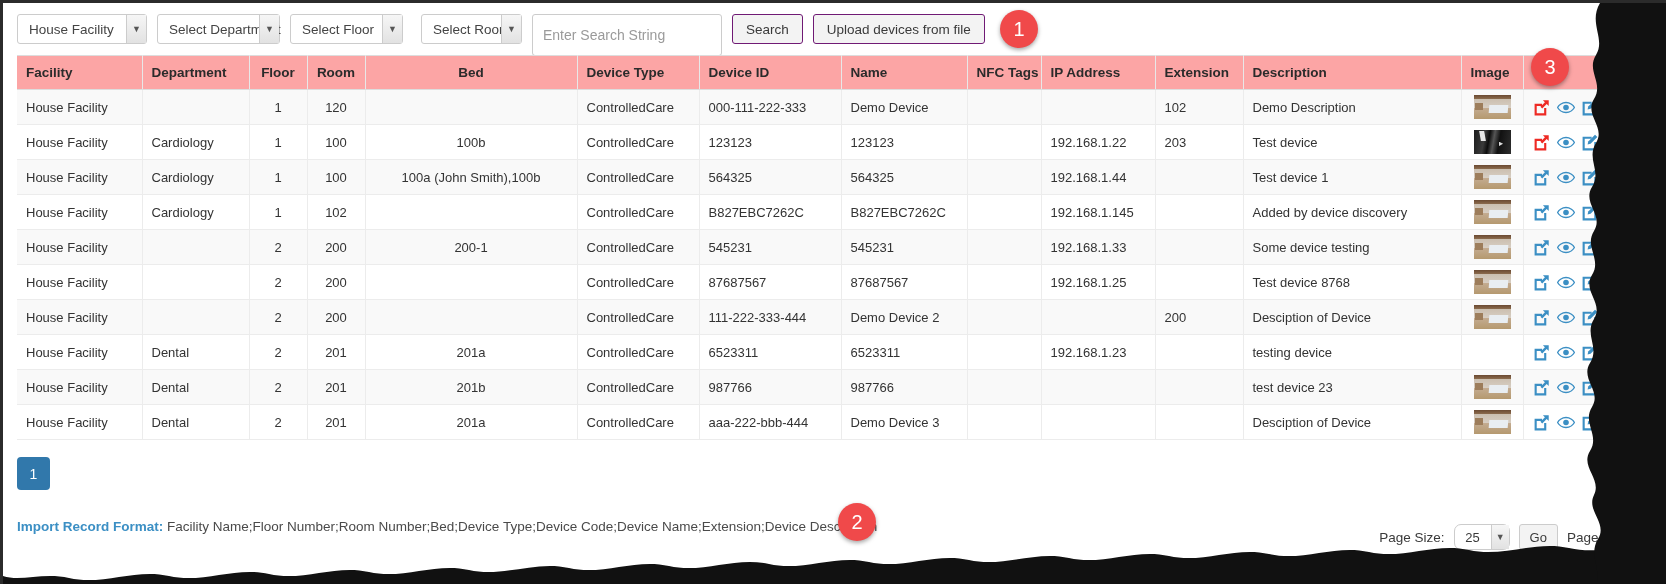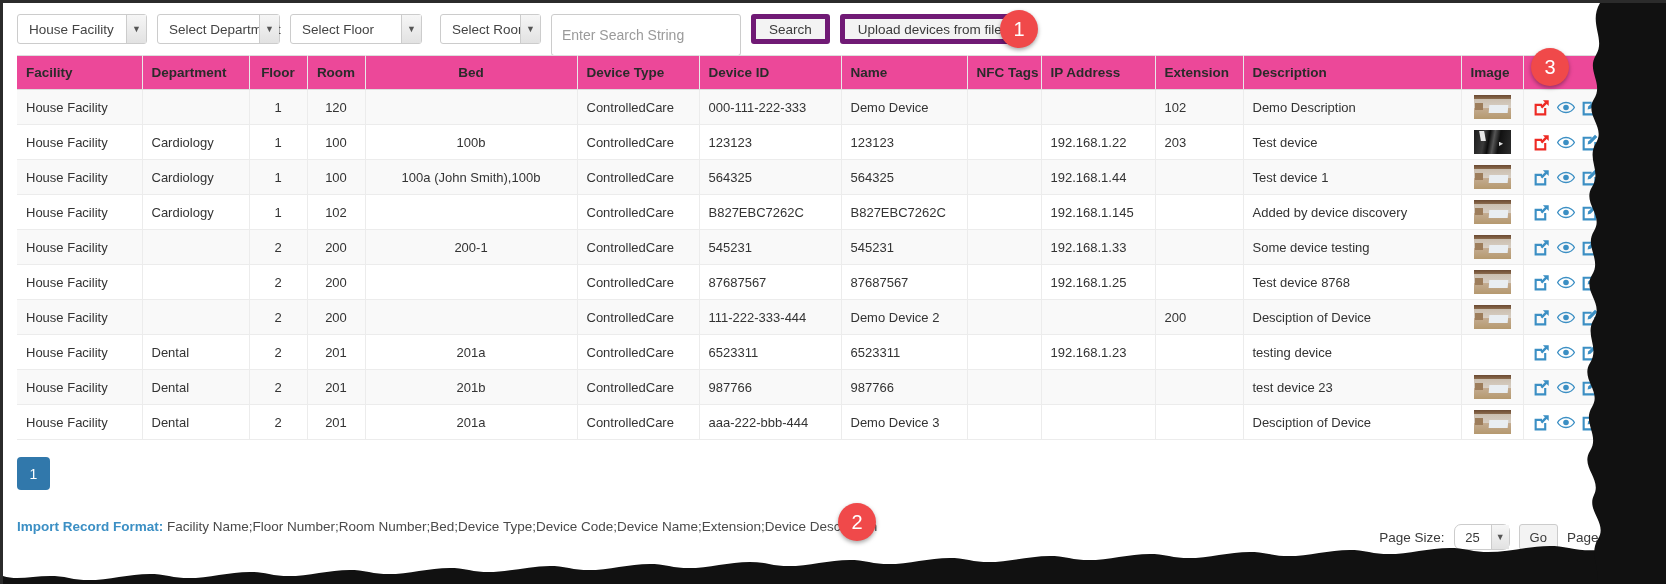--- a/index.html
+++ b/index.html
@@ -57,59 +57,59 @@
     right: 0; top: 0;
     width: 20px; height: 28px;
     background: linear-gradient(#f6f6f6, #e2e2e2);
     border-left: 1px solid #cccccc;
     display: flex; align-items: center; justify-content: center;
     font-size: 9px; color: #555;
     line-height: 1;
   }
   #sel-facility { width: 130px; }
   #sel-department { width: 123px; }
-  #sel-floor { width: 132px; }
+  #sel-floor { width: 113px; justify-content: flex-end; }
   #sel-room { width: 101px; margin-left: 8px; }
 
   #search-input {
     width: 190px; height: 42px;
     border: 1px solid #cccccc;
     border-radius: 3px;
     padding: 0 10px;
     font-family: "Liberation Sans", sans-serif;
     font-size: 14px;
     color: #333;
     background: #fff;
     outline: none;
   }
   #search-input::placeholder { color: #9a9a9a; }
 
   .gray-btn {
     height: 30px;
     background: #f3f3f3;
-    border: 5px solid #701a75;
+    border: 1px solid #701a75;
     border-radius: 3px;
     color: #3a3a3a;
     font-family: "Liberation Sans", sans-serif;
     font-size: 13.5px;
     padding: 0 13px;
     cursor: pointer;
     white-space: nowrap;
   }
 
   
   #table-wrap { position: relative; padding: 0 0 0 14px; }
   table#device-table {
     border-collapse: collapse;
     width: 1640px;
     table-layout: fixed;
     font-size: 13px;
   }
   #device-table thead th {
-    background: #ec4899;
+    background: #fca5a5;
     border-top: 1px solid #dddddd;
     border-bottom: 1px solid #dddddd;
     border-right: 1px solid #e8e8e8;
     font-weight: bold;
     color: #2b2b2b;
     font-size: 13.5px;
     height: 34px;
     padding: 0 9px;
     text-align: left;
     vertical-align: middle;

